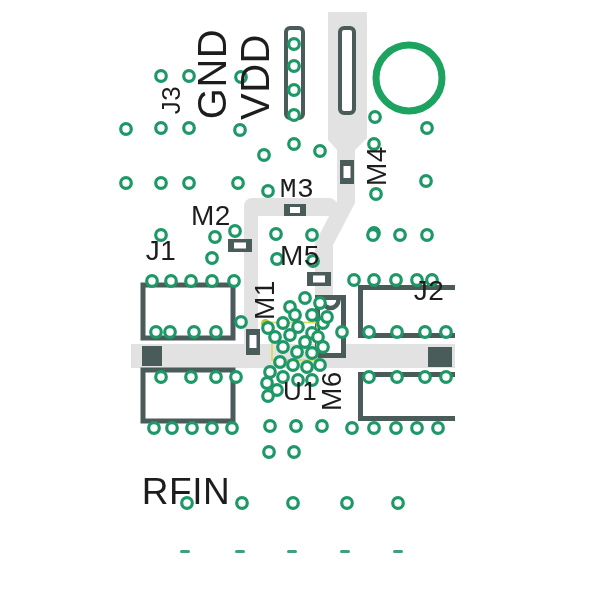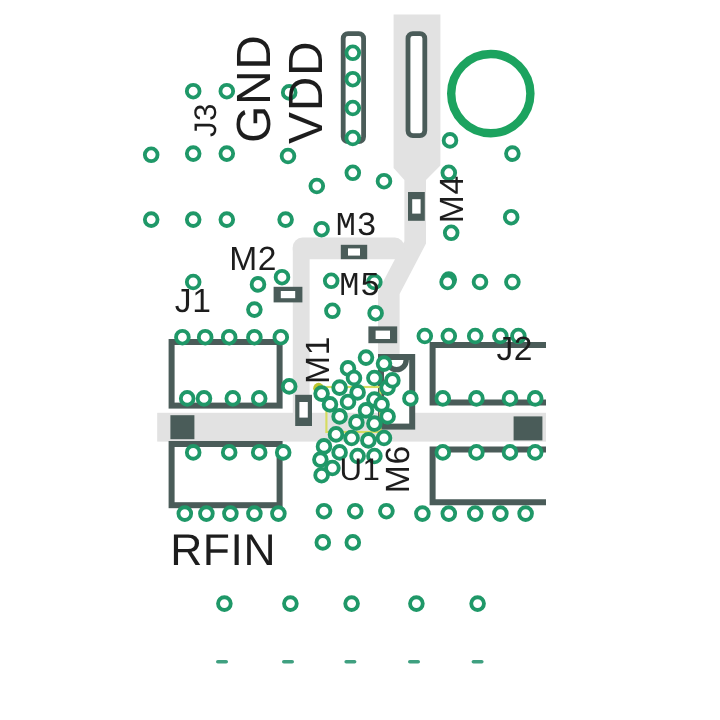--- a/index.html
+++ b/index.html
@@ -17,21 +17,21 @@
   .slot{fill:#fff;stroke:var(--c-dark);stroke-width:4;}
   .resi{fill:#fff;}
   .ring{fill:none;stroke:var(--c-ring);stroke-width:7;}
   .court{fill:none;stroke:var(--c-yellow);stroke-width:1.8;}
   .notch{fill:none;stroke:var(--c-dark);stroke-width:4.5;}
   .via{fill:#fff;stroke:var(--c-via);stroke-width:3.2;}
   .dash{fill:var(--c-dash);}
   .lbl{position:absolute;color:var(--c-text);white-space:nowrap;
        transform:translate(-50%,-50%);line-height:1;letter-spacing:0.5px;}
   .lbl.vert{transform:translate(-50%,-50%) rotate(-90deg);}
-  .fs26{font-size:26px;} .fs28{font-size:28px;} .fs40{font-size:40px;} .fs37{font-size:37px;}
+  .fs26{font-size:26px;} .fs28{font-size:28px;} .fs40{font-size:40px;} .fs37{font-size:37px;margin-top:33px;}
 </style>
 </head>
 <body>
 
 <div class="board">
   <svg width="600" height="600" viewBox="0 0 600 600">
 
     <g>
       <rect class="t" x="131" y="344" width="324" height="24"></rect>
       <polygon class="t" points="328,12 367,12 367,138 355,150 355,203 333,245 333,302 315,302 315,243 337,201 337,150 328,140"></polygon>
@@ -205,20 +205,20 @@
         <rect x="393" y="550" width="10" height="3" rx="1.5" class="dash"></rect>
       </g>
   </svg>
 
   <div class="lbl vert fs26" style="left:171px;top:100px;">J3</div>
   <div class="lbl vert fs40" style="left:212px;top:74px;">GND</div>
   <div class="lbl vert fs40" style="left:255px;top:77px;">VDD</div>
   <div class="lbl vert fs28" style="left:377px;top:166px;">M4</div>
   <div class="lbl fs28" style="left:297px;top:190px;font-family:Liberation Mono, monospace;">M3</div>
   <div class="lbl fs28" style="left:211px;top:216px;">M2</div>
-  <div class="lbl fs28" style="left:300px;top:240px;font-family:Liberation Mono, monospace;">M5</div>
+  <div class="lbl fs28" style="left:300px;top:256px;">M5</div>
   <div class="lbl vert fs28" style="left:265px;top:300px;">M1</div>
   <div class="lbl fs28" style="left:161px;top:251px;text-align:right;">J1</div>
   <div class="lbl fs28" style="left:429px;top:255px;margin-top:36px;">J2</div>
   <div class="lbl fs26" style="left:300px;top:391px;">U1</div>
   <div class="lbl vert fs28" style="left:332px;top:391px;">M6</div>
   <div class="lbl fs37" style="left:186px;top:458px;">RFIN</div>
 </div>
 
 </body></html>

